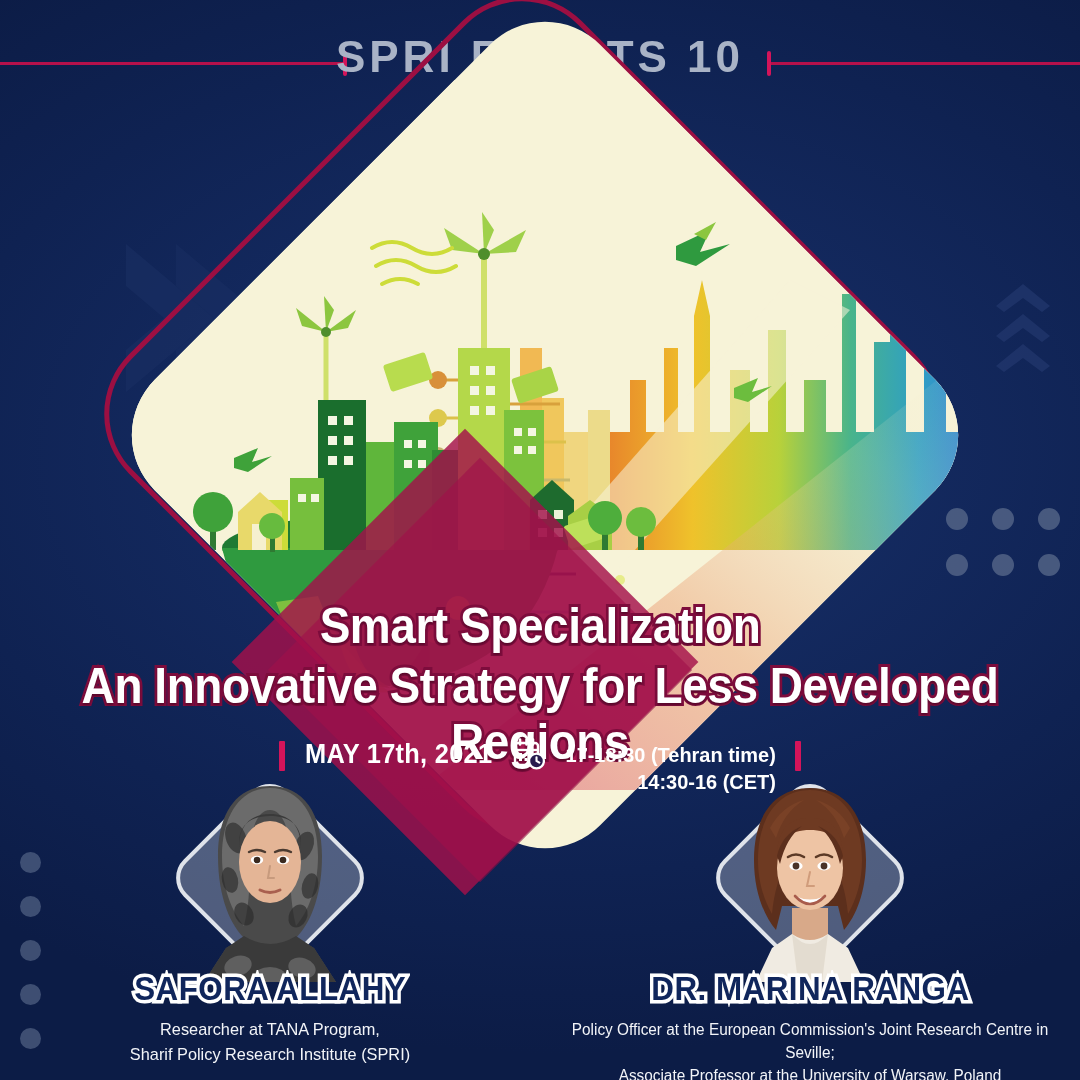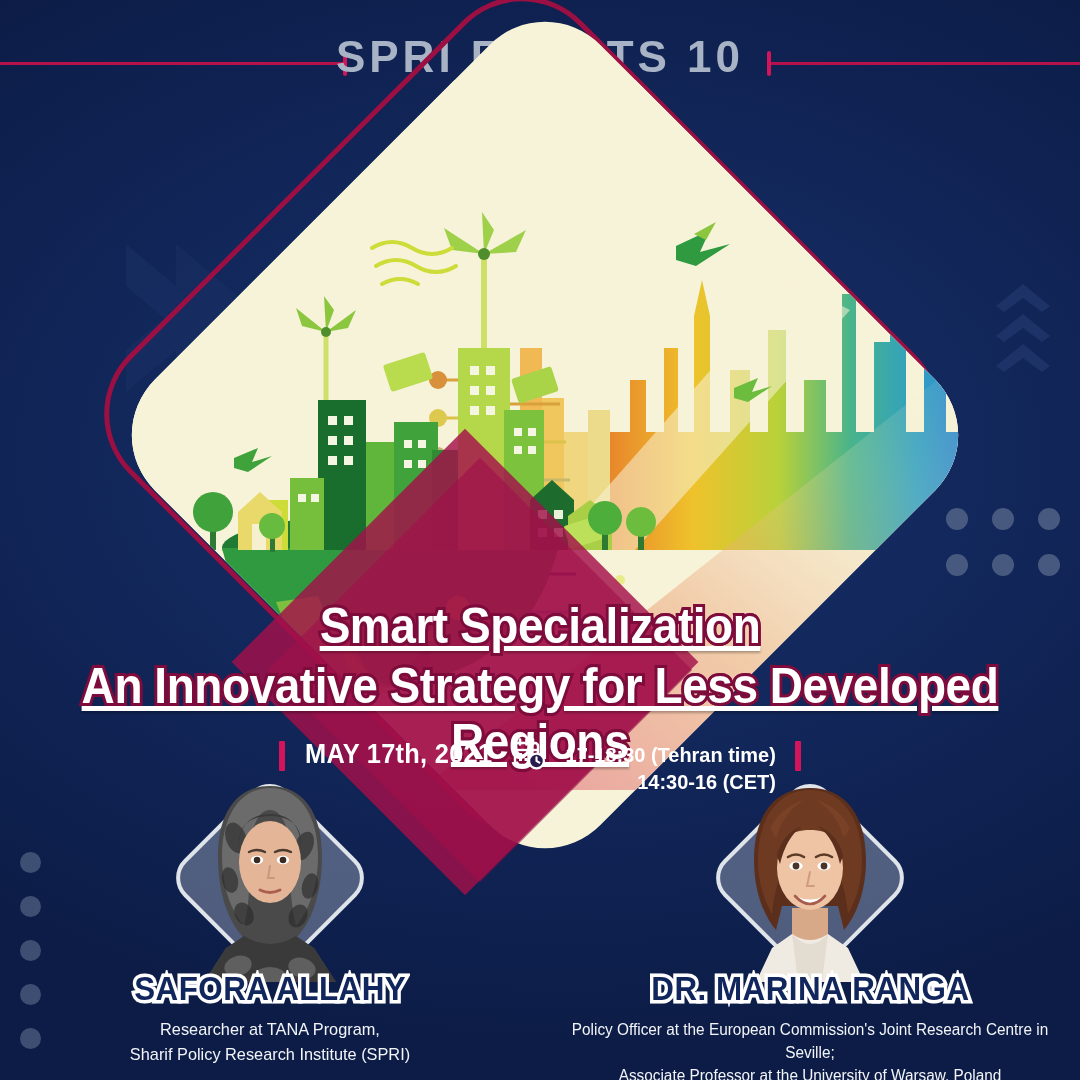--- a/index.html
+++ b/index.html
@@ -56,21 +56,21 @@
   .art-svg{position:absolute;left:-140px;top:-40px;width:910px;height:710px;}
 
   
   .title-diamond{
     position:absolute;left:300px;top:497px;width:330px;height:330px;
     background:#a4104b;opacity:.82;transform:rotate(45deg);
   }
   .title-diamond.b{left:330px;top:520px;width:300px;height:300px;background:#8f0d46;opacity:.62;}
 
   
-  .title-block{position:absolute;left:0;top:598px;width:1080px;text-align:center;text-decoration:underline;}
+  .title-block{position:absolute;left:0;top:598px;width:1080px;text-align:center;}
   .t-line{
     font-family:"Liberation Sans", sans-serif;
     font-weight:700;color:#ffffff;line-height:1.12;
     letter-spacing:-0.5px;
     transform:scaleX(.92);
     -webkit-text-stroke:6px #7d0c3c;
     paint-order:stroke fill;
     text-shadow:0 2px 2px rgba(0,0,0,.28);
   }
   .t1{font-size:50px;}

